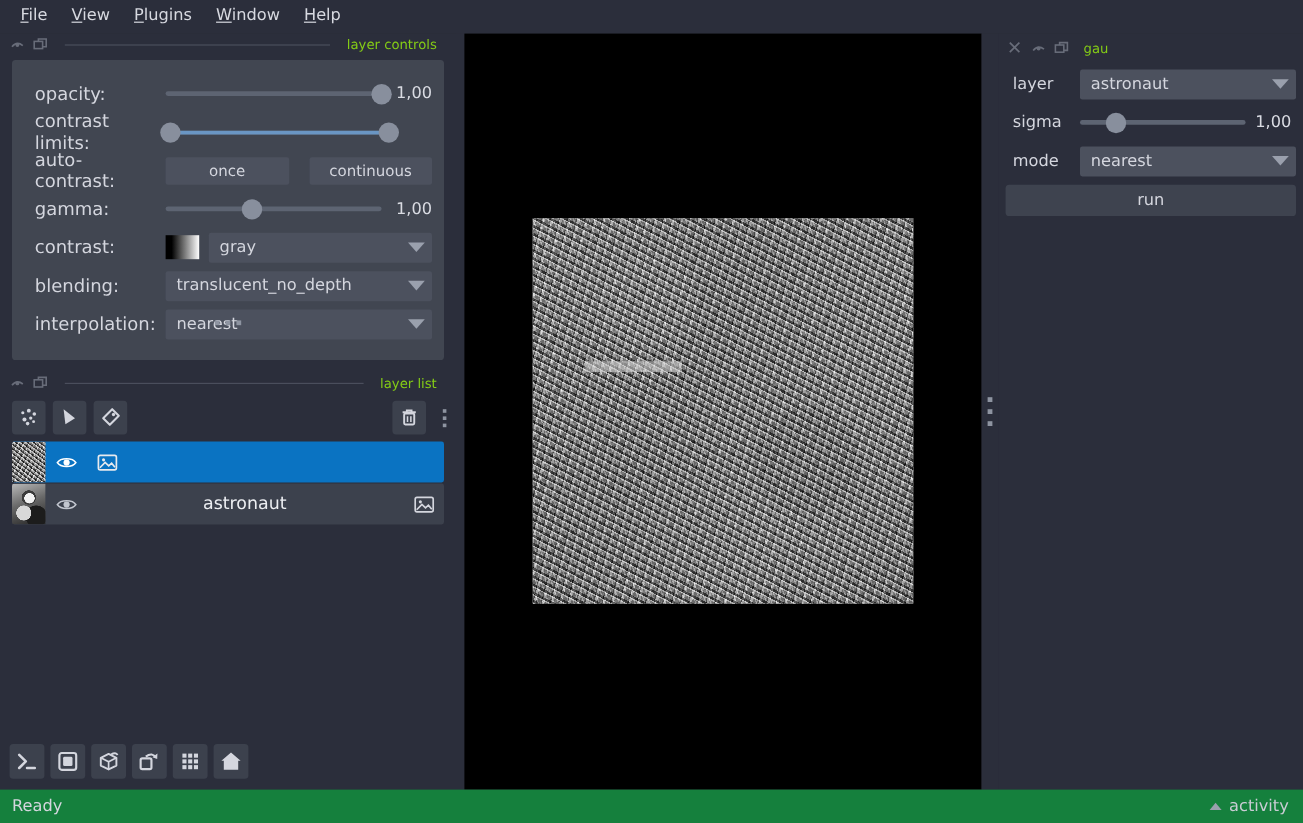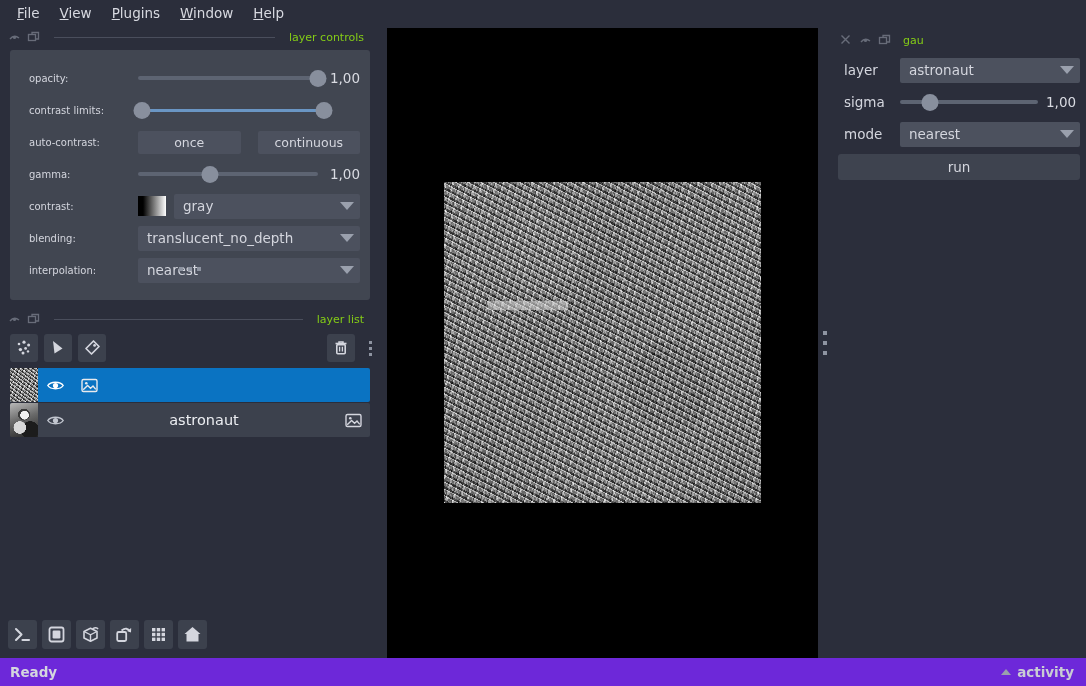--- a/index.html
+++ b/index.html
@@ -46,21 +46,21 @@
 
   
   #layer-controls-panel {
     padding: 12px 10px 14px 10px;
     display: grid;
     grid-template-columns: 112px 1fr;
     grid-auto-rows: 32px;
     align-items: center;
     column-gap: 6px;
   }
-  .ctl-label { font-size: 10px; color: #d4d6de; text-align: left; padding-left: 9px; }
+  .ctl-label { font-size: 15px; color: #d4d6de; text-align: left; padding-left: 9px; }
   .ctl-field { display: flex; align-items: center; gap: 8px; height: 100%; }
 
   
   .slider { position: relative; height: 20px; flex: 1; display: flex; align-items: center; }
   .slider .track {
     position: absolute; left: 0; right: 0; height: 4px; border-radius: 2px;
     background: #5d6472;
   }
   .slider .track.thin { height: 3px; background: #5d6472; }
   .slider .fill {
@@ -215,22 +215,21 @@
   #run-button {
     margin: 4px 6px 0 6px; height: 26px; background: #3e434f; border-radius: 3px;
     display: flex; align-items: center; justify-content: center;
     font-size: 13.5px; color: #d4d6de;
   }
 
   
   #statusbar {
     position: absolute; left: 0; top: 658px; width: 1086px; height: 28px;
     display: flex; align-items: center; padding: 0 12px 0 10px;
-    background: #6d28d9;
-    font-weight: bold;
+    background: #15803d;
   }
   #status-text { font-size: 13.5px; color: #d4d6de; }
   #activity-toggle {
     margin-left: auto; display: flex; align-items: center; gap: 6px;
     font-size: 13.5px; color: #c9ccd4;
   }
   .tri-up {
     width: 0; height: 0;
     border-left: 5px solid transparent; border-right: 5px solid transparent;
     border-bottom: 6px solid #9aa0ad;

